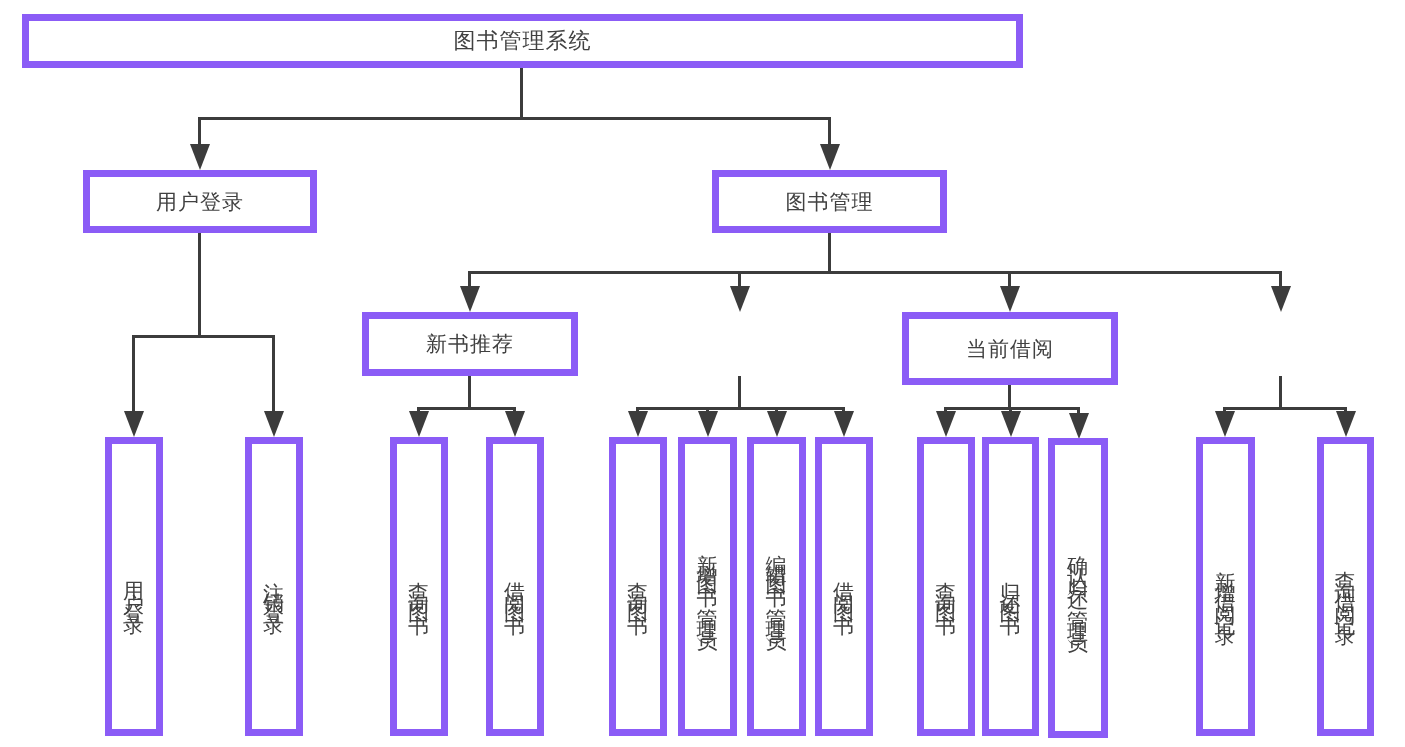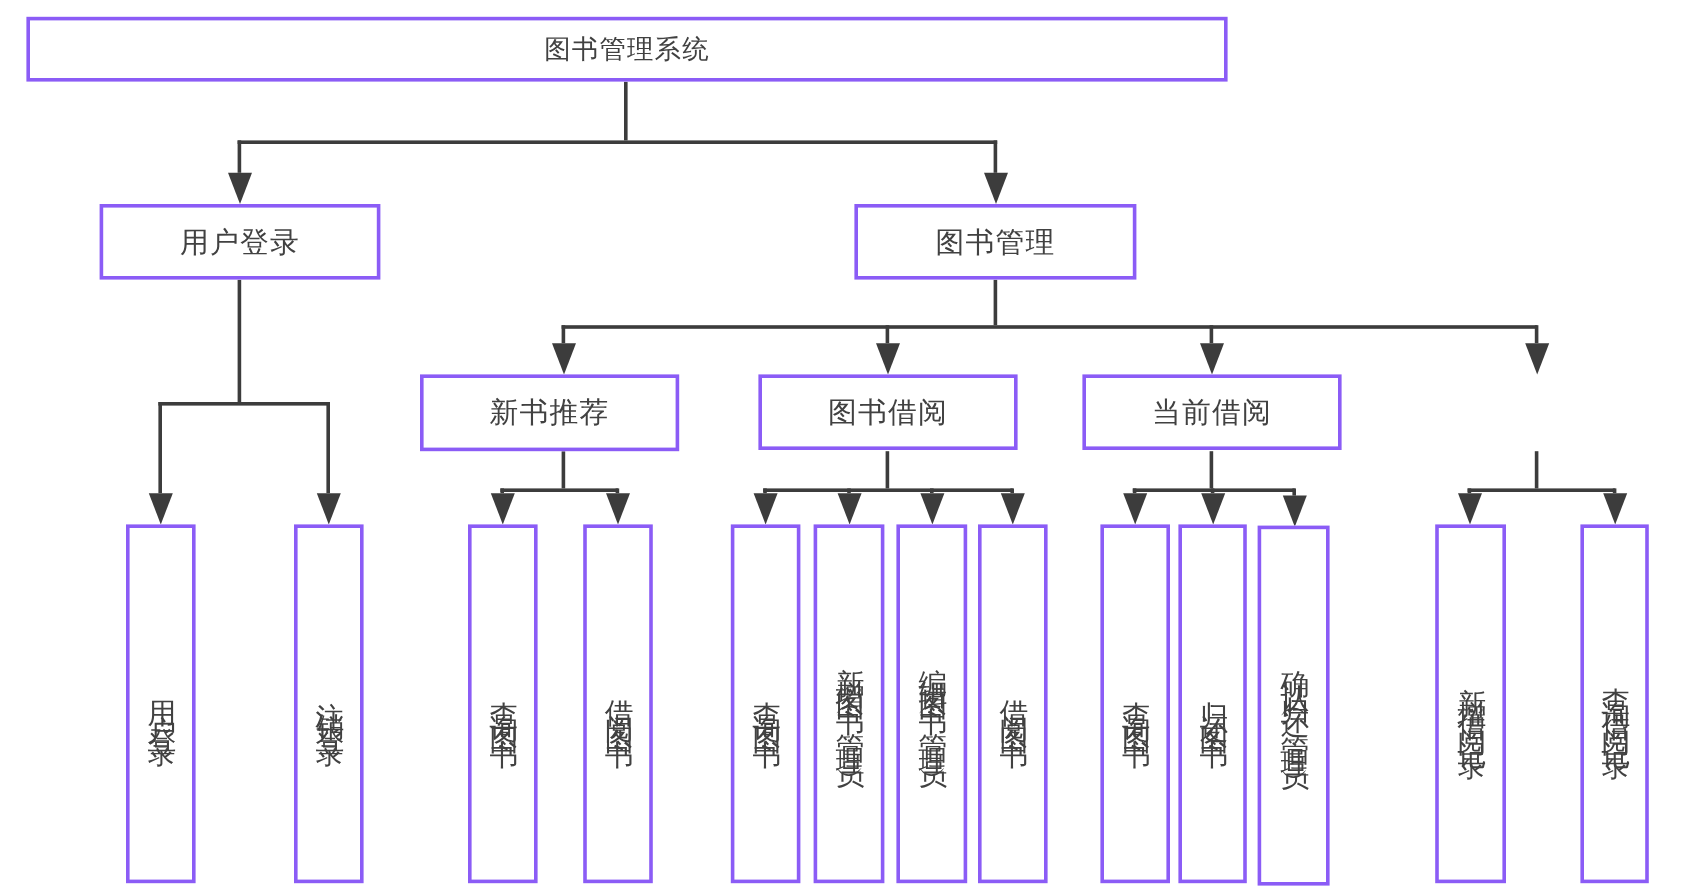--- a/index.html
+++ b/index.html
@@ -1,24 +1,24 @@
 <!DOCTYPE html>
 <html><head>
 <meta charset="utf-8">
 <style>
   html,body{margin:0;padding:0;background:#ffffff;}
   #canvas{
     position:relative;width:1405px;height:747px;background:#ffffff;overflow:hidden;
     font-family:"Liberation Sans",sans-serif;
   }
   .box{
-    position:absolute;background:#ffffff;border:3px solid #8b5cf6;box-sizing:border-box;
+    position:absolute;background:#ffffff;border:7px solid #8b5cf6;box-sizing:border-box;
     display:flex;align-items:center;justify-content:center;z-index:2;
   }
-  .box .lbl{font-size:24px;color:#414141;letter-spacing:1px;white-space:nowrap;}
+  .box .lbl{font-size:21px;color:#414141;letter-spacing:1px;white-space:nowrap;}
   .rootbox .lbl{font-size:22px;}
   .vbox .lbl{
     writing-mode:vertical-rl;text-orientation:mixed;
     letter-spacing:11px;line-height:1;white-space:normal;
   }
   .vline{position:absolute;width:3px;background:#3c3c3c;z-index:1;}
   .hline{position:absolute;height:3px;background:#3c3c3c;z-index:1;}
   .arrow{position:absolute;width:3px;background:#3c3c3c;z-index:1;}
   .arrow::after{
     content:"";position:absolute;left:50%;transform:translateX(-50%);bottom:-26px;
@@ -56,27 +56,24 @@
   <div class="arrow" style="left:132px;top:335px;height:76px;"></div>
   <div class="arrow" style="left:272px;top:335px;height:76px;"></div>
 
   <div class="vline" style="left:828px;top:233px;height:38px;"></div>
   <div class="hline" style="left:468px;top:271px;width:813px;"></div>
   <div class="arrow" style="left:468px;top:271px;height:15px;"></div>
   <div class="arrow" style="left:738px;top:271px;height:15px;"></div>
   <div class="arrow" style="left:1008px;top:271px;height:15px;"></div>
   <div class="arrow" style="left:1279px;top:271px;height:15px;"></div>
 
-  <div class="box" style="left:350px;top:312px;width:216px;height:64px;">
+  <div class="box" style="left:362px;top:312px;width:216px;height:64px;">
     <span class="lbl">新书推荐</span>
   </div>
-  <div class="box" style="left:632px;top:312px;width:216px;height:63px;">
-    <span class="lbl">图书借阅</span>
-  </div>
-  <div class="box" style="left:902px;top:312px;width:216px;height:63px;">
+  <div class="box" style="left:902px;top:312px;width:216px;height:73px;">
     <span class="lbl">当前借阅</span>
   </div>
 
   <div class="vline" style="left:468px;top:376px;height:31px;"></div>
   <div class="hline" style="left:417px;top:407px;width:98px;"></div>
   <div class="arrow" style="left:417px;top:407px;height:4px;"></div>
   <div class="arrow" style="left:513px;top:407px;height:4px;"></div>
 
   <div class="vline" style="left:738px;top:376px;height:31px;"></div>
   <div class="hline" style="left:636px;top:407px;width:208px;"></div>

